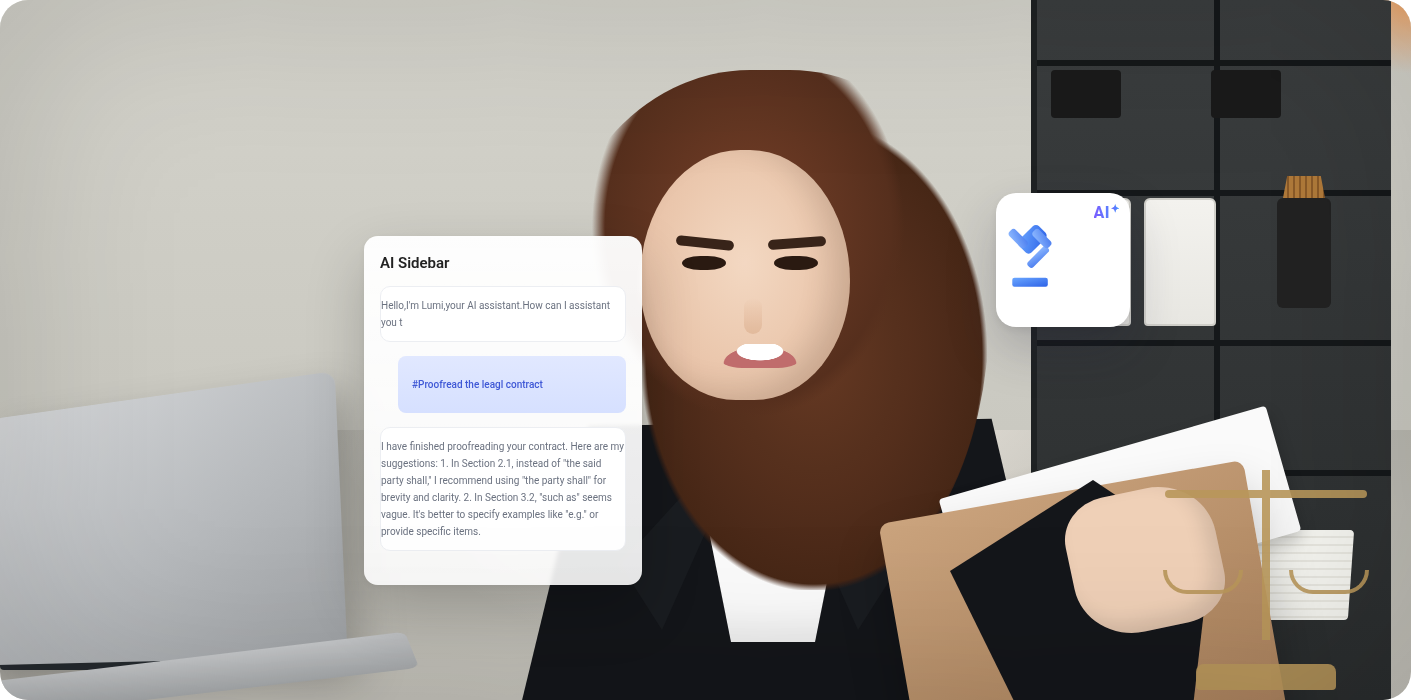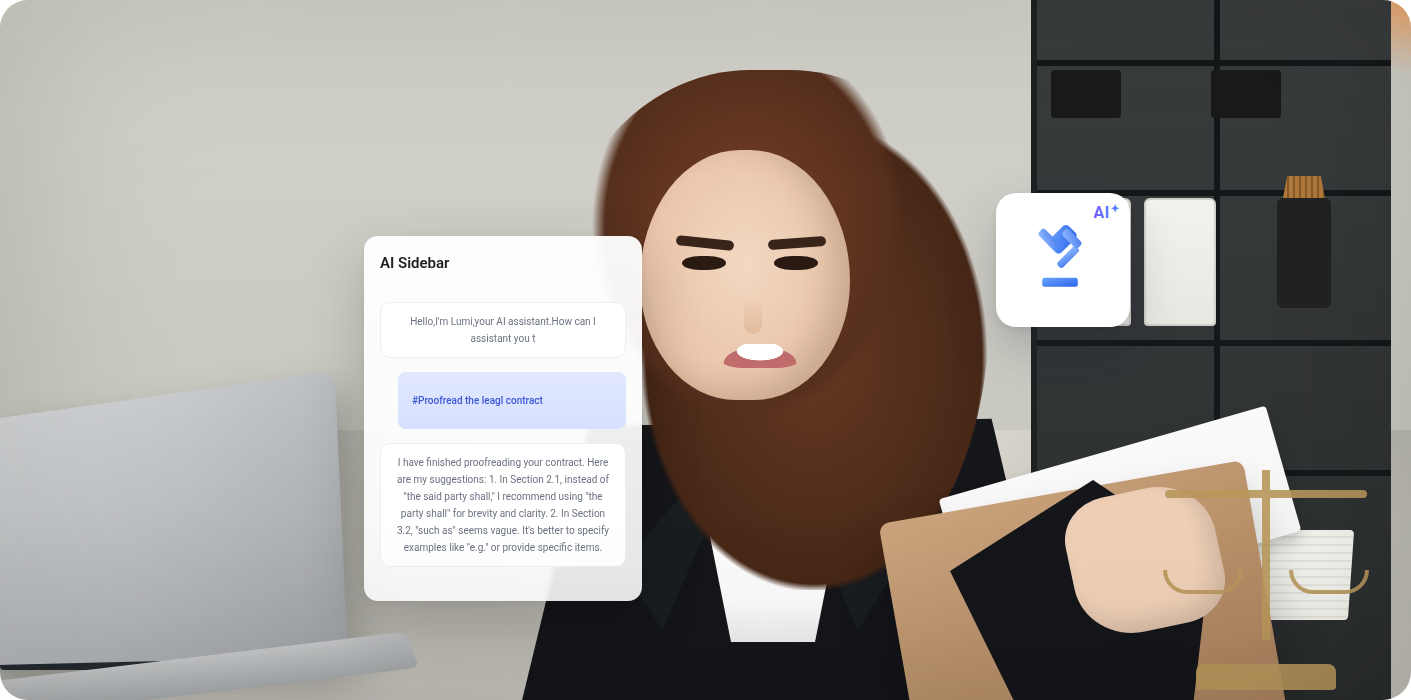--- a/index.html
+++ b/index.html
@@ -144,49 +144,48 @@
   
   .ai-card {
     position:absolute; left:364px; top:236px; width:278px; min-height:328px;
     background: linear-gradient(180deg, rgba(255,255,255,.96), rgba(255,255,255,.90));
     border-radius:14px;
     box-shadow: 0 24px 60px rgba(0,0,0,.20), 0 2px 8px rgba(0,0,0,.06);
     padding:18px 16px 20px 16px;
     backdrop-filter: blur(2px);
   }
   .ai-card h3 {
-    font-size:15px; font-weight:600; color:#222; margin-bottom:30px;
+    font-size:15px; font-weight:600; color:#222; margin-bottom:14px;
   }
   .bubble {
-    border:1px solid #eceef2; border-radius:10px; padding:10px 12px;
+    border:1px solid #eceef2; border-radius:10px; padding:10px 0;
     font-size:10px; line-height:1.7; color:#6b7280;
     margin-bottom:14px;
     background:#fff;
-    text-align:center;
   }
   .prompt-chip {
     display:block;
     background:linear-gradient(180deg,#e1e8ff,#d6e0ff);
     color:#3f58d6;
     font-size:10px;
     font-weight:500;
     padding:23px 14px;
     border-radius:8px;
     margin:0 0 14px 18px;
     white-space:nowrap;
     overflow:hidden;
   }
 
   
   .app-tile {
     position:absolute; left:996px; top:193px; width:134px; height:134px;
     background:#fff;
     border-radius:20px;
     box-shadow: 0 22px 50px rgba(30,30,60,.22), 0 3px 10px rgba(0,0,0,.08);
-    display:flex; align-items:center; justify-content:center;
+    display:flex; align-items:center; 
   }
   .app-tile .gavel { width:74px; height:74px; }
   .app-tile .ai-badge {
     position:absolute; top:10px; right:10px;
     font-size:16px; font-weight:800;
     background: linear-gradient(90deg,#7a5cff 0%, #5f7bff 50%, #39a0ff 100%);
     -webkit-background-clip:text; background-clip:text; color:transparent;
     letter-spacing:.5px;
   }
   .app-tile .ai-badge .spark{

